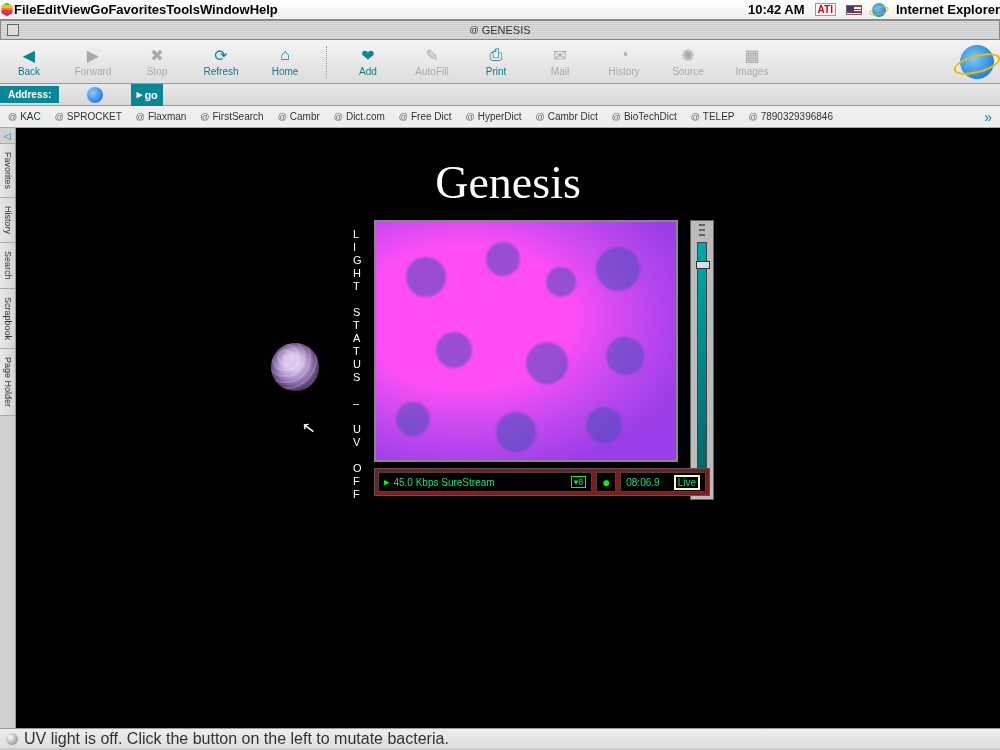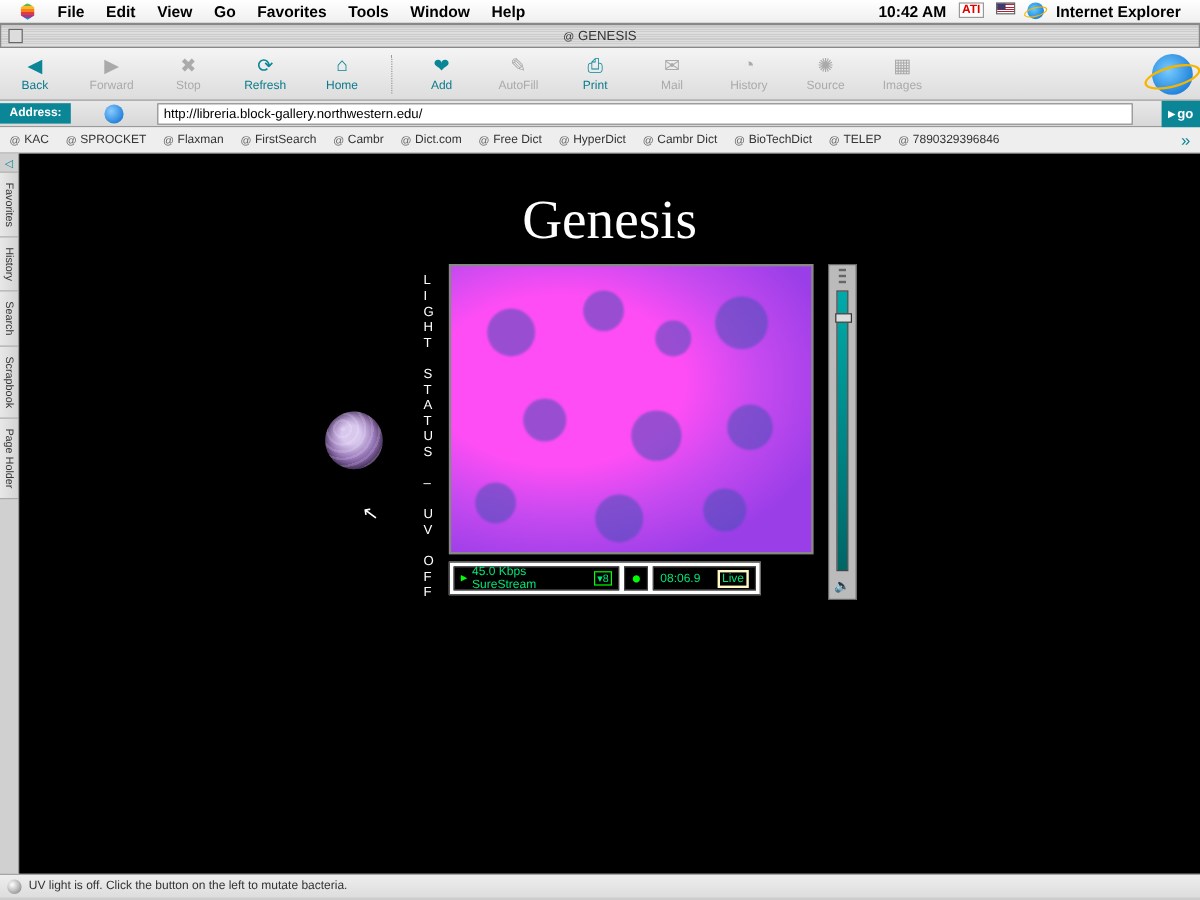--- a/index.html
+++ b/index.html
@@ -1,22 +1,22 @@
 <!DOCTYPE html>
 <html><head>
 <meta charset="utf-8">
 <style>
 * { margin: 0; padding: 0; box-sizing: border-box; font-family: "Charcoal", "Geneva", Arial, sans-serif; }
 body { width: 1000px; height: 750px; overflow: hidden; background: #cccccc; font-size: 11px; }
 
 
-.menubar { height: 20px; background: linear-gradient(#fff,#efefef); border-bottom: 1px solid #888; display: flex; align-items: center; padding: 0 16px; gap: 18px; font-size: 13px; font-weight: bold; color: #000; }
+.menubar { height: 20px; background: linear-gradient(#fff,#efefef); border-bottom: 1px solid #888; display: flex; align-items: center; padding: 0 0; gap: 0; font-size: 13px; font-weight: bold; color: #000; }
 .menubar .rainbow-apple { width: 14px; height: 14px; border-radius: 3px; background: linear-gradient(180deg,#61BB46 0 17%,#FDB827 17% 34%,#F5821F 34% 51%,#E03A3E 51% 68%,#963D97 68% 85%,#009DDC 85% 100%); clip-path: polygon(50% 0, 90% 25%, 90% 75%, 50% 100%, 10% 75%, 10% 25%); }
 .menubar .spacer { flex: 1; }
-.menubar .right { display: flex; align-items: flex-start; gap: 10px; font-weight: bold;}
+.menubar .right { display: flex; align-items: center; gap: 10px; font-weight: bold;}
 .menubar .flag { width:16px; height:10px; background: linear-gradient(180deg,#B22234 0 10%,#fff 10% 20%,#B22234 20% 30%,#fff 30% 40%,#B22234 40% 50%,#fff 50% 60%,#B22234 60% 70%,#fff 70% 80%,#B22234 80% 90%,#fff 90% 100%); position:relative; border:1px solid #666;}
 .menubar .flag::before{content:"";position:absolute;top:0;left:0;width:7px;height:5px;background:#3C3B6E;}
 .menubar .ati { color:#d00; font-weight:bold; font-size:10px; border:1px solid #999; padding:0 2px; background:#fff;}
 .menubar .ieicon { width:14px; height:14px; border-radius:50%; background: radial-gradient(circle at 40% 40%, #6cf, #06c); position:relative;}
 .menubar .ieicon::after{content:"";position:absolute;width:18px;height:6px;border:1px solid #f7b500;border-radius:50%;top:4px;left:-3px;transform:rotate(-15deg);}
 
 
 .wintitle { height: 20px; background: repeating-linear-gradient(180deg,#ddd,#ddd 1px,#ccc 1px,#ccc 2px); border: 1px solid #888; display:flex; align-items:center; justify-content:center; font-size:11px; color:#333; position:relative;}
 .wintitle .closebox { position:absolute; left:6px; top:3px; width:12px; height:12px; background:#ddd; border:1px solid #666;}
 .wintitle .at { font-size:9px;}
@@ -61,31 +61,31 @@
 
 .videoFrame { position:absolute; left:358px; top:92px; width:304px; height:242px; background:#888; padding:2px;}
 .video { width:100%; height:100%; background: radial-gradient(ellipse at 30% 40%, #ff4df5 0 35%, #c84af0 55%, #9a3ee8 80%); position:relative; overflow:hidden;}
 .video .blob { position:absolute; border-radius:50%; background: rgba(70,80,180,.55); filter: blur(1px);}
 .sliderPanel { position:absolute; left:674px; top:92px; width:24px; height:280px; background:#bbb; border:1px solid #666; display:flex; flex-direction:column; align-items:center; padding:3px 0; gap:3px;}
 .sliderPanel .tick { width:6px; height:2px; background:#666;}
 .sliderPanel .track { width:10px; flex:1; background:linear-gradient(#0aa,#066); border:1px solid #444; position:relative; margin:3px 0;}
 .sliderPanel .thumb { position:absolute; left:-2px; top:18px; width:14px; height:8px; background:#ddd; border:1px solid #333;}
 .sliderPanel .spk { width:14px; height:14px; font-size:11px; color:#666;}
 
-.playerBar { position:absolute; left:358px; top:340px; width:260px; height:28px; background:#ffffff; border:1px solid #555; display:flex; align-items:center; padding:3px; gap:4px;}
+.playerBar { position:absolute; left:358px; top:340px; width:336px; height:28px; background:#7f1d1d; border:1px solid #555; display:flex; align-items:center; padding:3px; gap:4px;}
 .playerBar .seg { background:#000; border:1px solid #444; height:20px; display:flex; align-items:center; padding:0 5px; color:#00e676; font-size:10px; font-family: monospace; gap:4px;}
 .playerBar .play::before{content:"▶"; color:#0f0; font-size:9px;}
 .playerBar .dot { width:20px; justify-content:center;}
 .playerBar .dot::before{content:"●"; color:#0f0;}
 .playerBar .live { color:#00e676;}
 
 .instruct { position:absolute; top:432px; left:0; right:0; text-align:center; font-family:"Times New Roman",serif; font-size:15px; color:#fff;}
 
 
-.statusbar { height:20px; background:linear-gradient(#eee,#ddd); border-top:1px solid #999; display:flex; align-items:center; padding:0 6px; gap:6px; font-size:10px; color:#333;}
+.statusbar { height:20px; background:linear-gradient(#eee,#ddd); border-top:1px solid #999; display:flex; align-items:center; padding:0 6px; gap:6px; font-size:16px; color:#333;}
 .statusbar .bulb { width:12px; height:12px; border-radius:50%; background: radial-gradient(circle at 35% 35%, #fff, #777);}
 </style>
 </head>
 <body>
 
 <div class="menubar">
   <span class="rainbow-apple"></span>
   <span>File</span>
   <span>Edit</span>
   <span>View</span>
@@ -158,21 +158,20 @@
   <div class="tbtn disabled">
       <span class="ic">▦</span>
       <span>Images</span>
     </div>
   <div class="bigE"></div>
 </div>
 
 <div class="addrbar">
   <span class="lbl">Address:</span>
   <span class="globe"></span>
-  <input value="http://libreria.block-gallery.northwestern.edu/" style="">
   <span class="go">go</span>
 </div>
 
 <div class="favrow">
   <span class="fav">
       <span class="at">@</span>
       <span>KAC</span>
     </span>
   <span class="fav">
       <span class="at">@</span>

